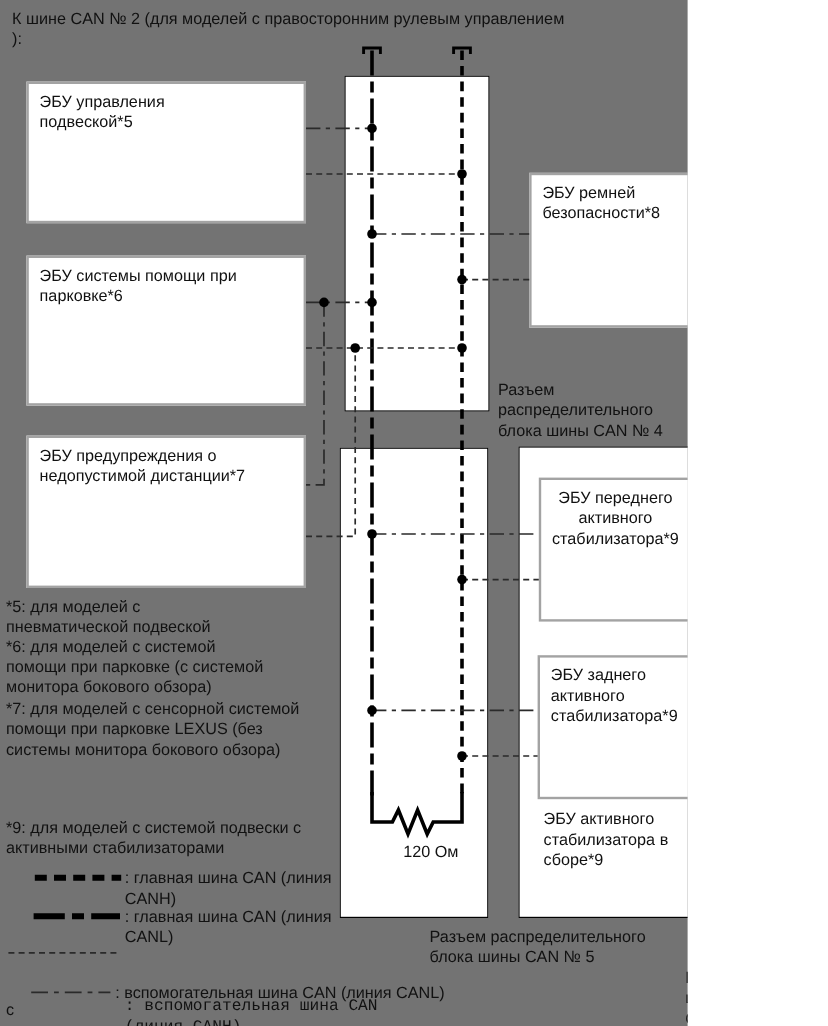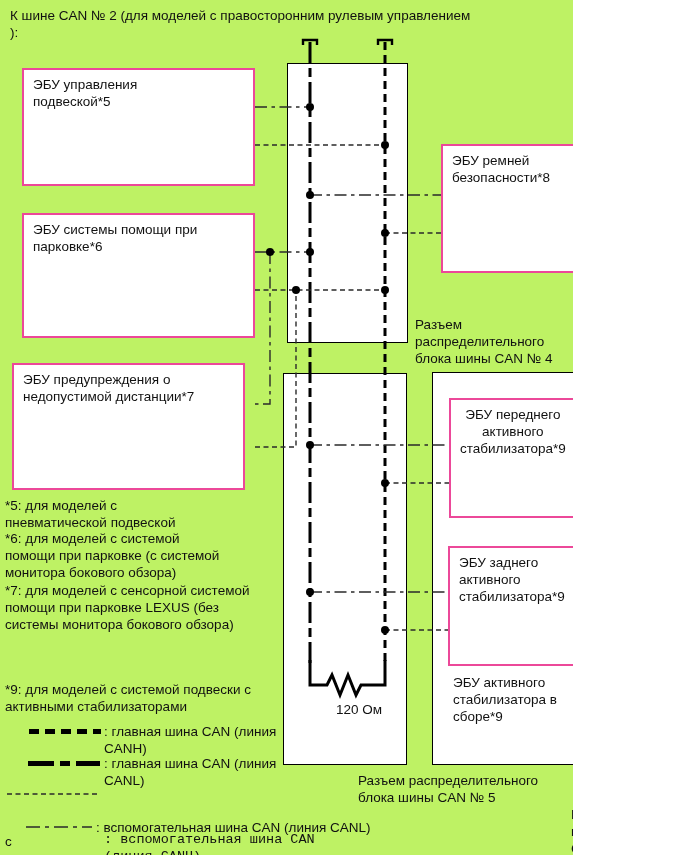--- a/index.html
+++ b/index.html
@@ -1,23 +1,23 @@
 <!DOCTYPE html>
 <html><head>
 <meta charset="utf-8">
 <style>
   html,body{margin:0;padding:0;background:#fff;}
   #stage{
-    position:relative;width:573px;height:855px;background:#bef264;
+    position:relative;width:573px;height:855px;background:#737373;
     font-family:"Liberation Sans","DejaVu Sans",sans-serif;
     font-size:13.5px;line-height:17px;color:#111;overflow:hidden;
   }
   .txt{white-space:pre-line;}
   .abs{position:absolute;}
-  .ecu-box{position:absolute;border:2px solid #ec4899;background:#fff;box-sizing:border-box;}
+  .ecu-box{position:absolute;border:2px solid #a3a3a3;background:#fff;box-sizing:border-box;}
   .conn-box{position:absolute;border:1.5px solid #000;background:#fff;box-sizing:border-box;}
   .box-label{position:absolute;left:9px;top:6px;white-space:pre-line;}
   svg.overlay{position:absolute;left:0;top:0;}
   .main-h{stroke:#000;stroke-width:3;fill:none;stroke-dasharray:8 5;}
   .main-l{stroke:#000;stroke-width:3;fill:none;stroke-dasharray:21 5 9 5;}
   .aux-h{stroke:#2a2a2a;stroke-width:1.4;fill:none;stroke-dasharray:5 3.5;}
   .aux-l{stroke:#2a2a2a;stroke-width:1.4;fill:none;stroke-dasharray:12 4.5 3.5 4.5;}
   .solid3{stroke:#000;stroke-width:3;fill:none;}
   .tbar{stroke:#000;stroke-width:2.4;fill:none;}
   .dot{fill:#000;stroke:none;}
@@ -44,21 +44,21 @@
   </div>
 
   <div class="ecu-box" style="left:22px;top:68px;width:233px;height:118px;">
     <div class="box-label">ЭБУ управления
 подвеской*5</div>
   </div>
   <div class="ecu-box" style="left:22px;top:213px;width:233px;height:125px;">
     <div class="box-label">ЭБУ системы помощи при
 парковке*6</div>
   </div>
-  <div class="ecu-box" style="left:12px;top:363px;width:233px;height:127px;">
+  <div class="ecu-box" style="left:22px;top:363px;width:233px;height:127px;">
     <div class="box-label">ЭБУ предупреждения о
 недопустимой дистанции*7</div>
   </div>
   <div class="ecu-box" style="left:441px;top:144px;width:229px;height:129px;">
     <div class="box-label">ЭБУ ремней
 безопасности*8</div>
   </div>
   <div class="ecu-box" style="left:449px;top:398px;width:151px;height:120px;text-align:center;">
     <div class="box-label">ЭБУ переднего
 активного

